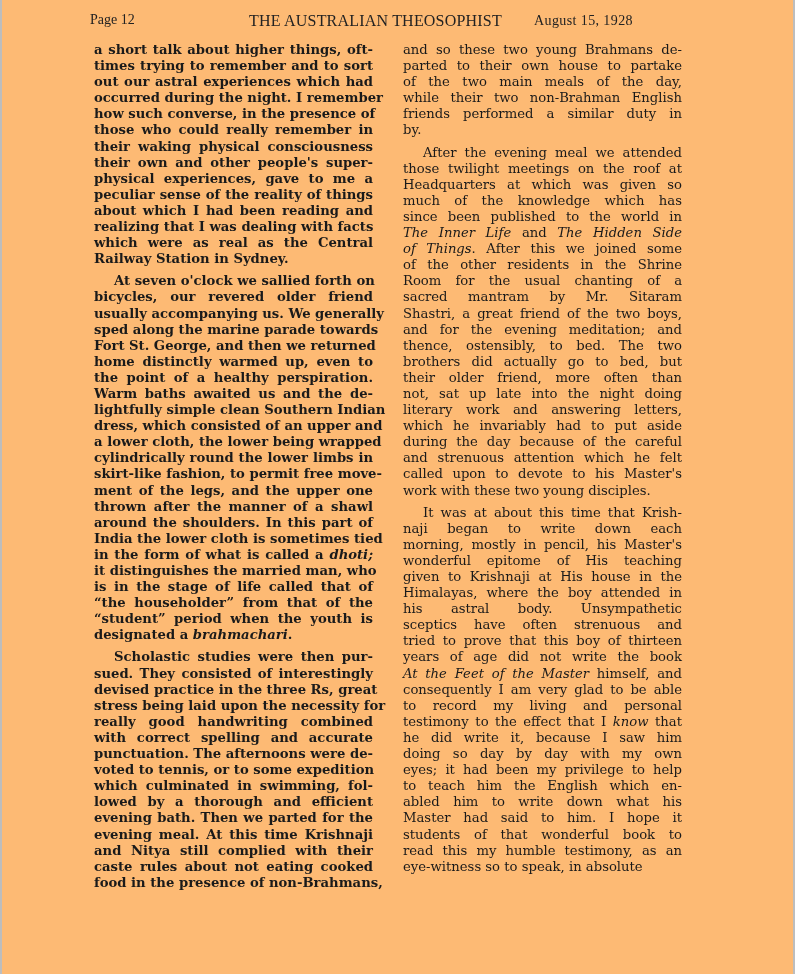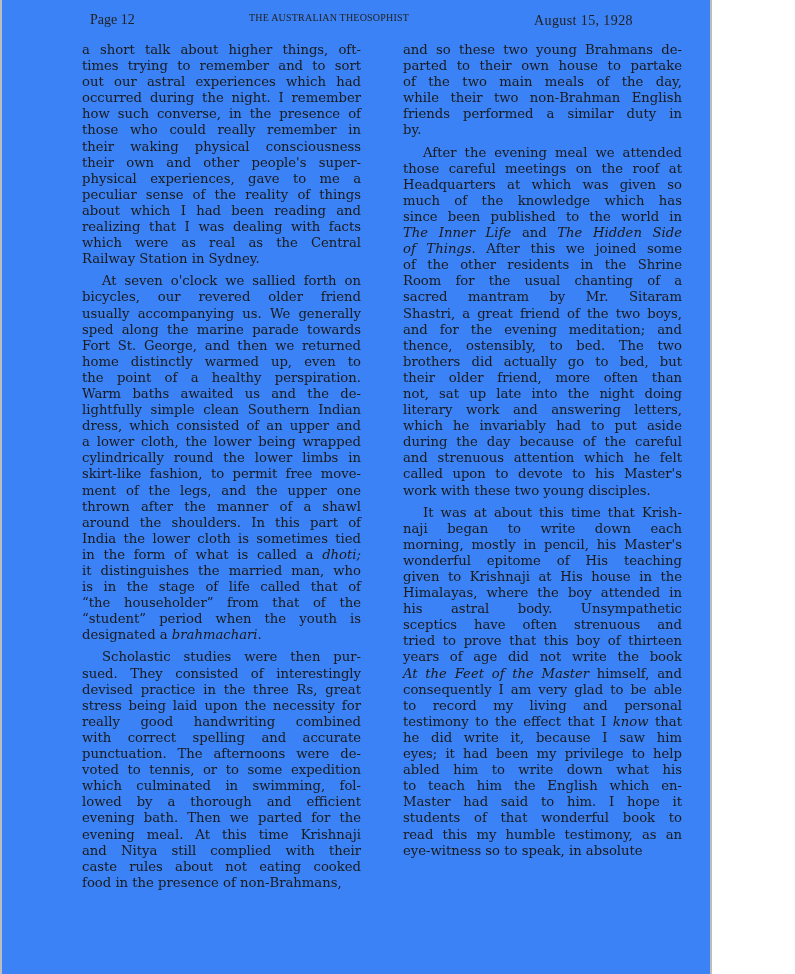--- a/index.html
+++ b/index.html
@@ -2,40 +2,40 @@
 <html><head>
 <meta charset="utf-8">
 <style>
   html, body { margin: 0; padding: 0; background: #ffffff; }
   body {
     width: 795px; height: 974px; position: relative; overflow: hidden;
     font-family: "DejaVu Serif", "Liberation Serif", serif;
     color: #1a1a1a;
   }
   .page {
-    position: absolute; left: 0; top: 0; width: 712px; height: 974px;
+    position: absolute; left: 0; top: 0; width: 795px; height: 974px;
     box-sizing: border-box;
     border-left: 2px solid #bdbdbd;
     border-right: 2px solid #bdbdbd;
-    background: #3b82f6;
+    background: #fdba74;
   }
   .header {
     position: absolute; top: 12px; left: 0; width: 795px; height: 20px;
     font-size: 13px; color: #222;
   }
   .header .pg { position: absolute; left: 88px; top: 0; font-family: "Liberation Serif", serif; font-size: 14px; }
-  .header .title { position: absolute; left: 247px; top: 0; font-family: "Liberation Serif", serif; font-size: 10px; letter-spacing: 0.2px; }
+  .header .title { position: absolute; left: 247px; top: 0; font-family: "Liberation Serif", serif; font-size: 16px; letter-spacing: 0.2px; }
   .header .date { position: absolute; left: 532px; top: 1px; font-family: "Liberation Serif", serif; font-size: 14px; letter-spacing: 0.4px; }
 
   .col {
     position: absolute; top: 42px; width: 279px;
     font-size: 13.2px; line-height: 16.1px;
     text-align: justify;
   }
-  .col.left { left: 80px; }
+  .col.left { left: 92px; font-weight: bold; }
   .col.right { left: 377px; margin-left: 24px; }
   .col p { margin: 0 0 6px 0; text-indent: 0; }
   .col .line { display: block; text-align: justify; text-align-last: justify; white-space: nowrap; height: 16.1px; overflow: visible; }
   .col .line.last { text-align-last: left; }
   em { font-style: italic; }
 </style>
 </head>
 <body>
 
 <div class="page">
@@ -109,21 +109,21 @@
       <p>
         <span class="line">and so these two young Brahmans de-</span>
         <span class="line">parted to their own house to partake</span>
         <span class="line">of the two main meals of the day,</span>
         <span class="line">while their two non-Brahman English</span>
         <span class="line">friends performed a similar duty in</span>
         <span class="line last">by.</span>
       </p>
       <p>
         <span class="line" style="text-indent: 20px;">After the evening meal we attended</span>
-        <span class="line">those careful meetings on the roof at</span>
+        <span class="line">those twilight meetings on the roof at</span>
         <span class="line">Headquarters at which was given so</span>
         <span class="line">much of the knowledge which has</span>
         <span class="line">since been published to the world in</span>
         <span class="line"><em>The Inner Life</em> and <em>The Hidden Side</em></span>
         <span class="line"><em>of Things</em>.  After this we joined some</span>
         <span class="line">of the other residents in the Shrine</span>
         <span class="line">Room for the usual chanting of a</span>
         <span class="line">sacred mantram by Mr. Sitaram</span>
         <span class="line">Shastri, a great friend of the two boys,</span>
         <span class="line">and for the evening meditation; and</span>
@@ -147,22 +147,23 @@
         <span class="line">Himalayas, where the boy attended in</span>
         <span class="line">his astral body.  Unsympathetic</span>
         <span class="line">sceptics have often strenuous and</span>
         <span class="line">tried to prove that this boy of thirteen</span>
         <span class="line">years of age did not write the book</span>
         <span class="line"><em>At the Feet of the Master</em> himself, and</span>
         <span class="line">consequently I am very glad to be able</span>
         <span class="line">to record my living and personal</span>
         <span class="line">testimony to the effect that I <em>know</em> that</span>
         <span class="line">he did write it, because I saw him</span>
+        <span class="line">doing so day by day with my own</span>
         <span class="line">eyes; it had been my privilege to help</span>
+        <span class="line">to teach him the English which en-</span>
         <span class="line">abled him to write down what his</span>
-        <span class="line">to teach him the English which en-</span>
         <span class="line">Master had said to him.  I hope it</span>
         <span class="line">students of that wonderful book to</span>
         <span class="line">read this my humble testimony, as an</span>
         <span class="line last">eye-witness so to speak, in absolute</span>
       </p>
     </div>
 </div>
 
 </body></html>

